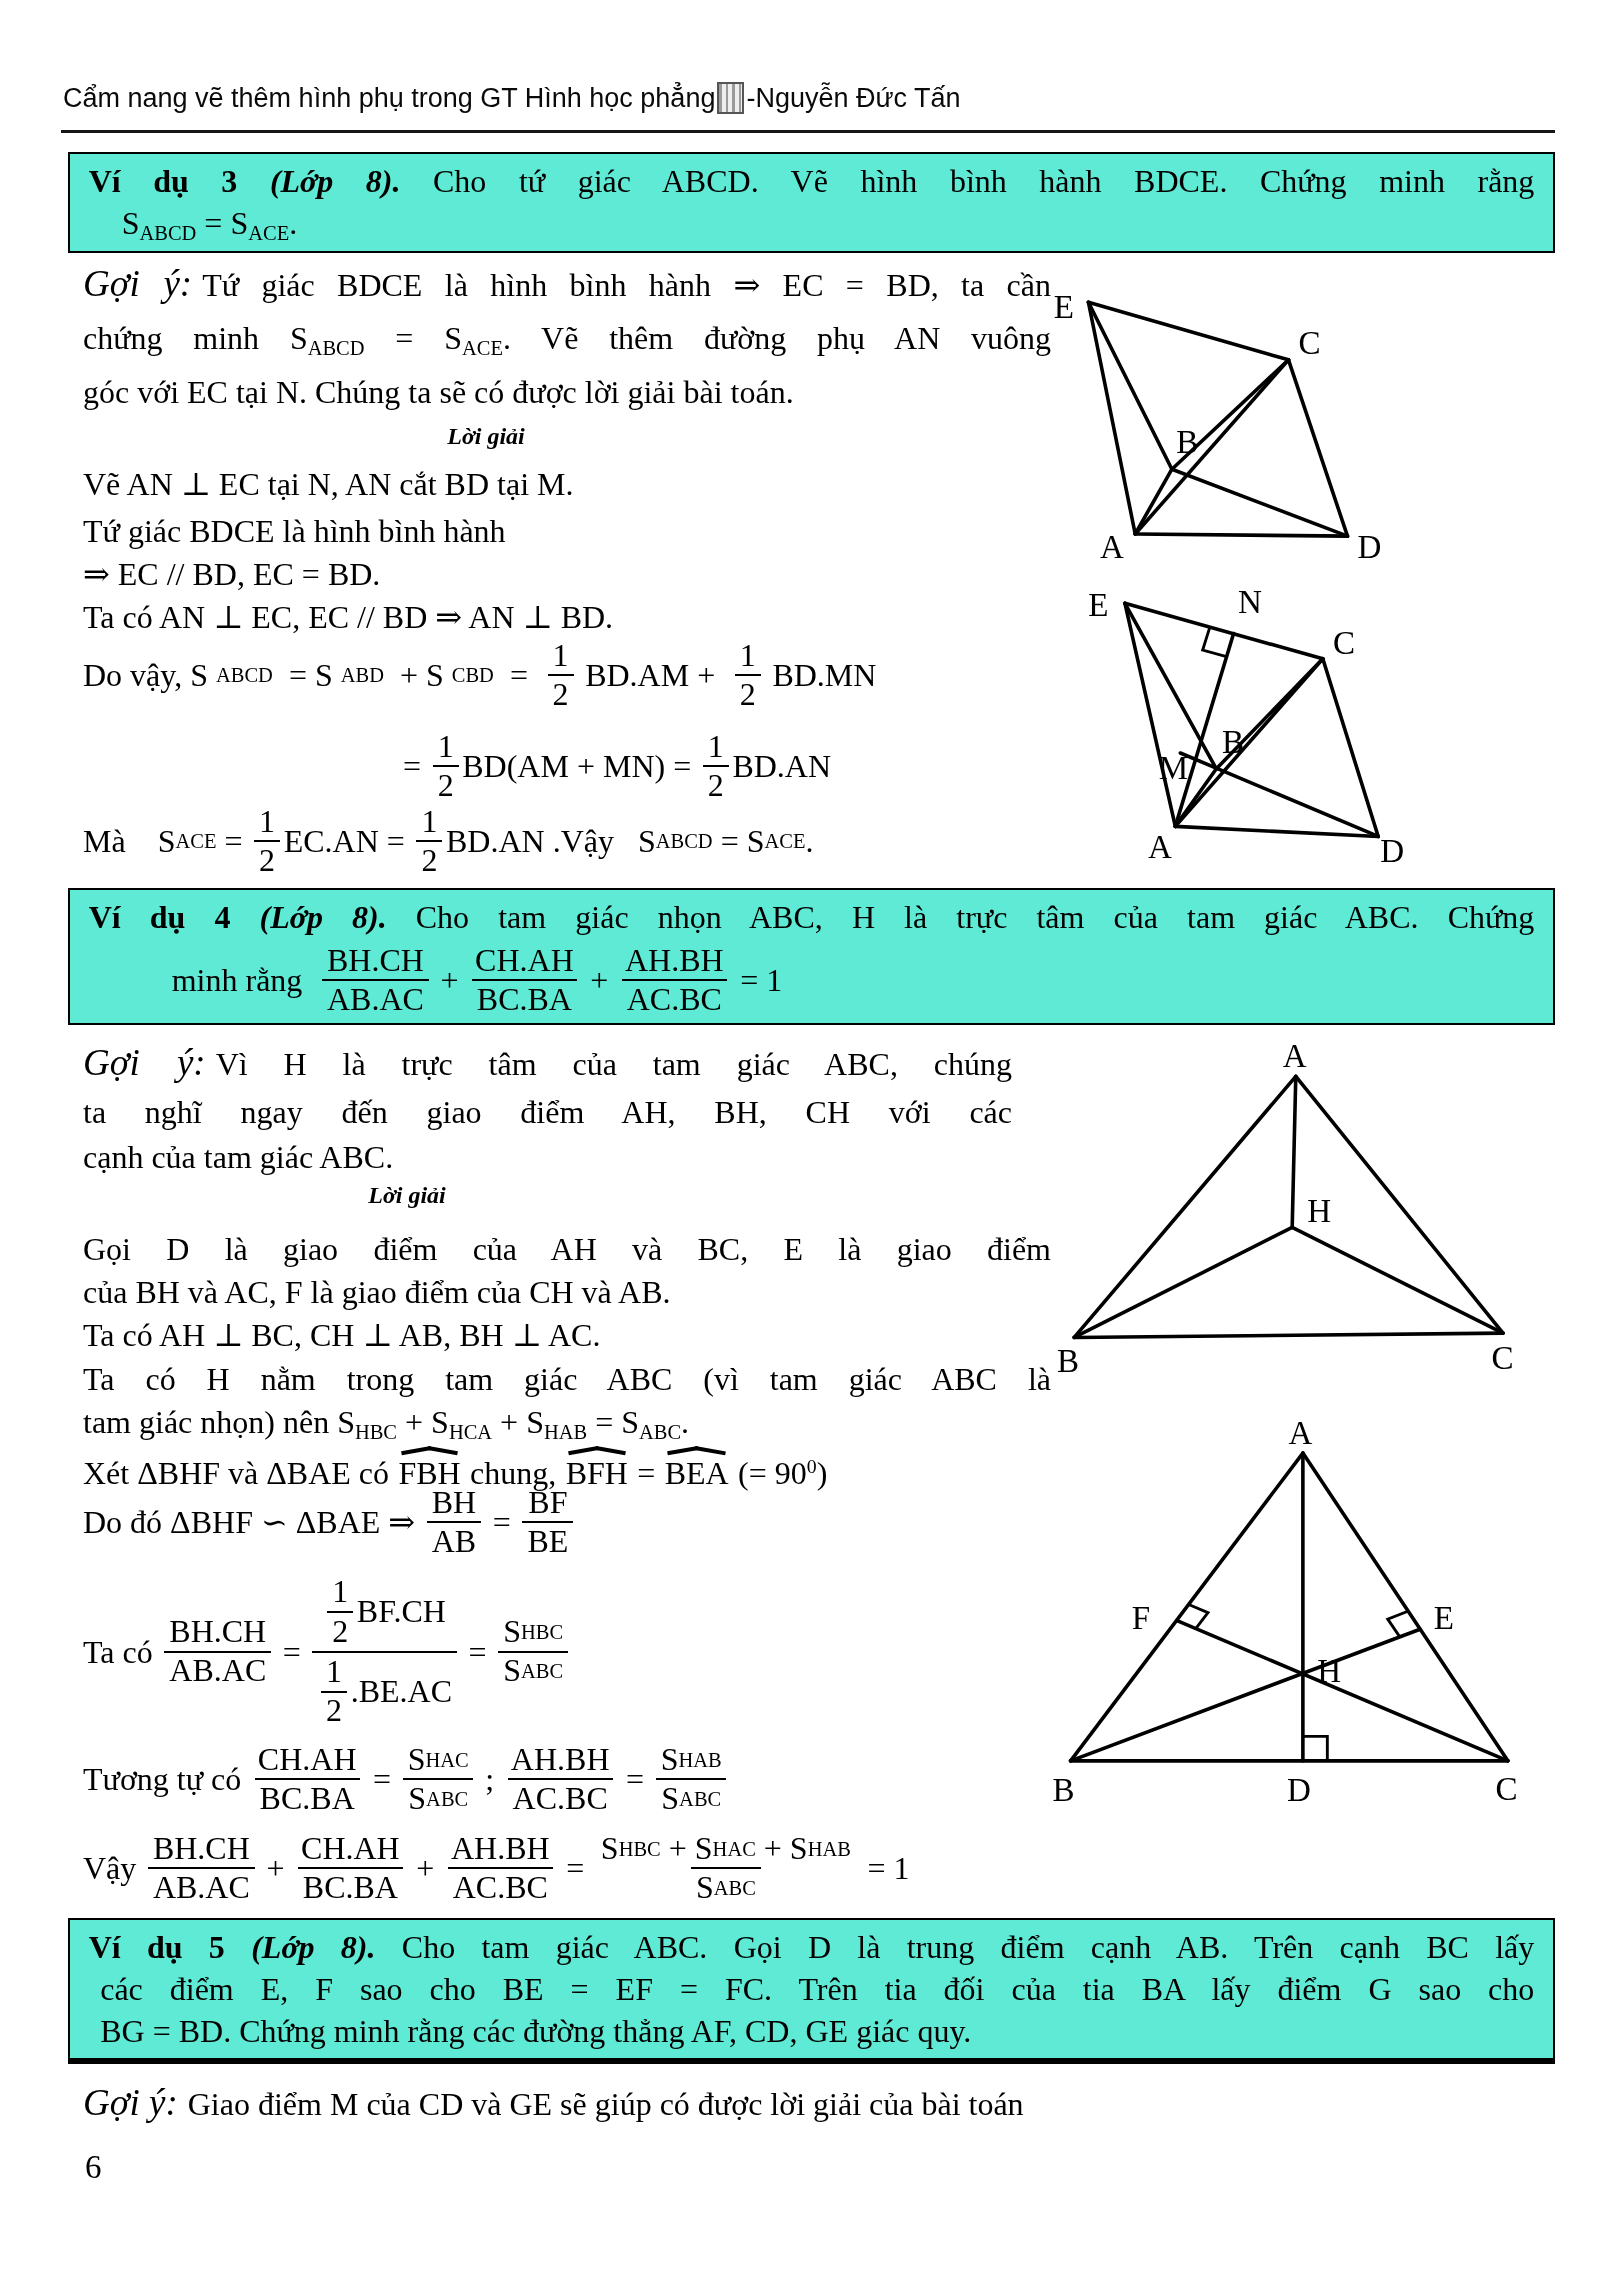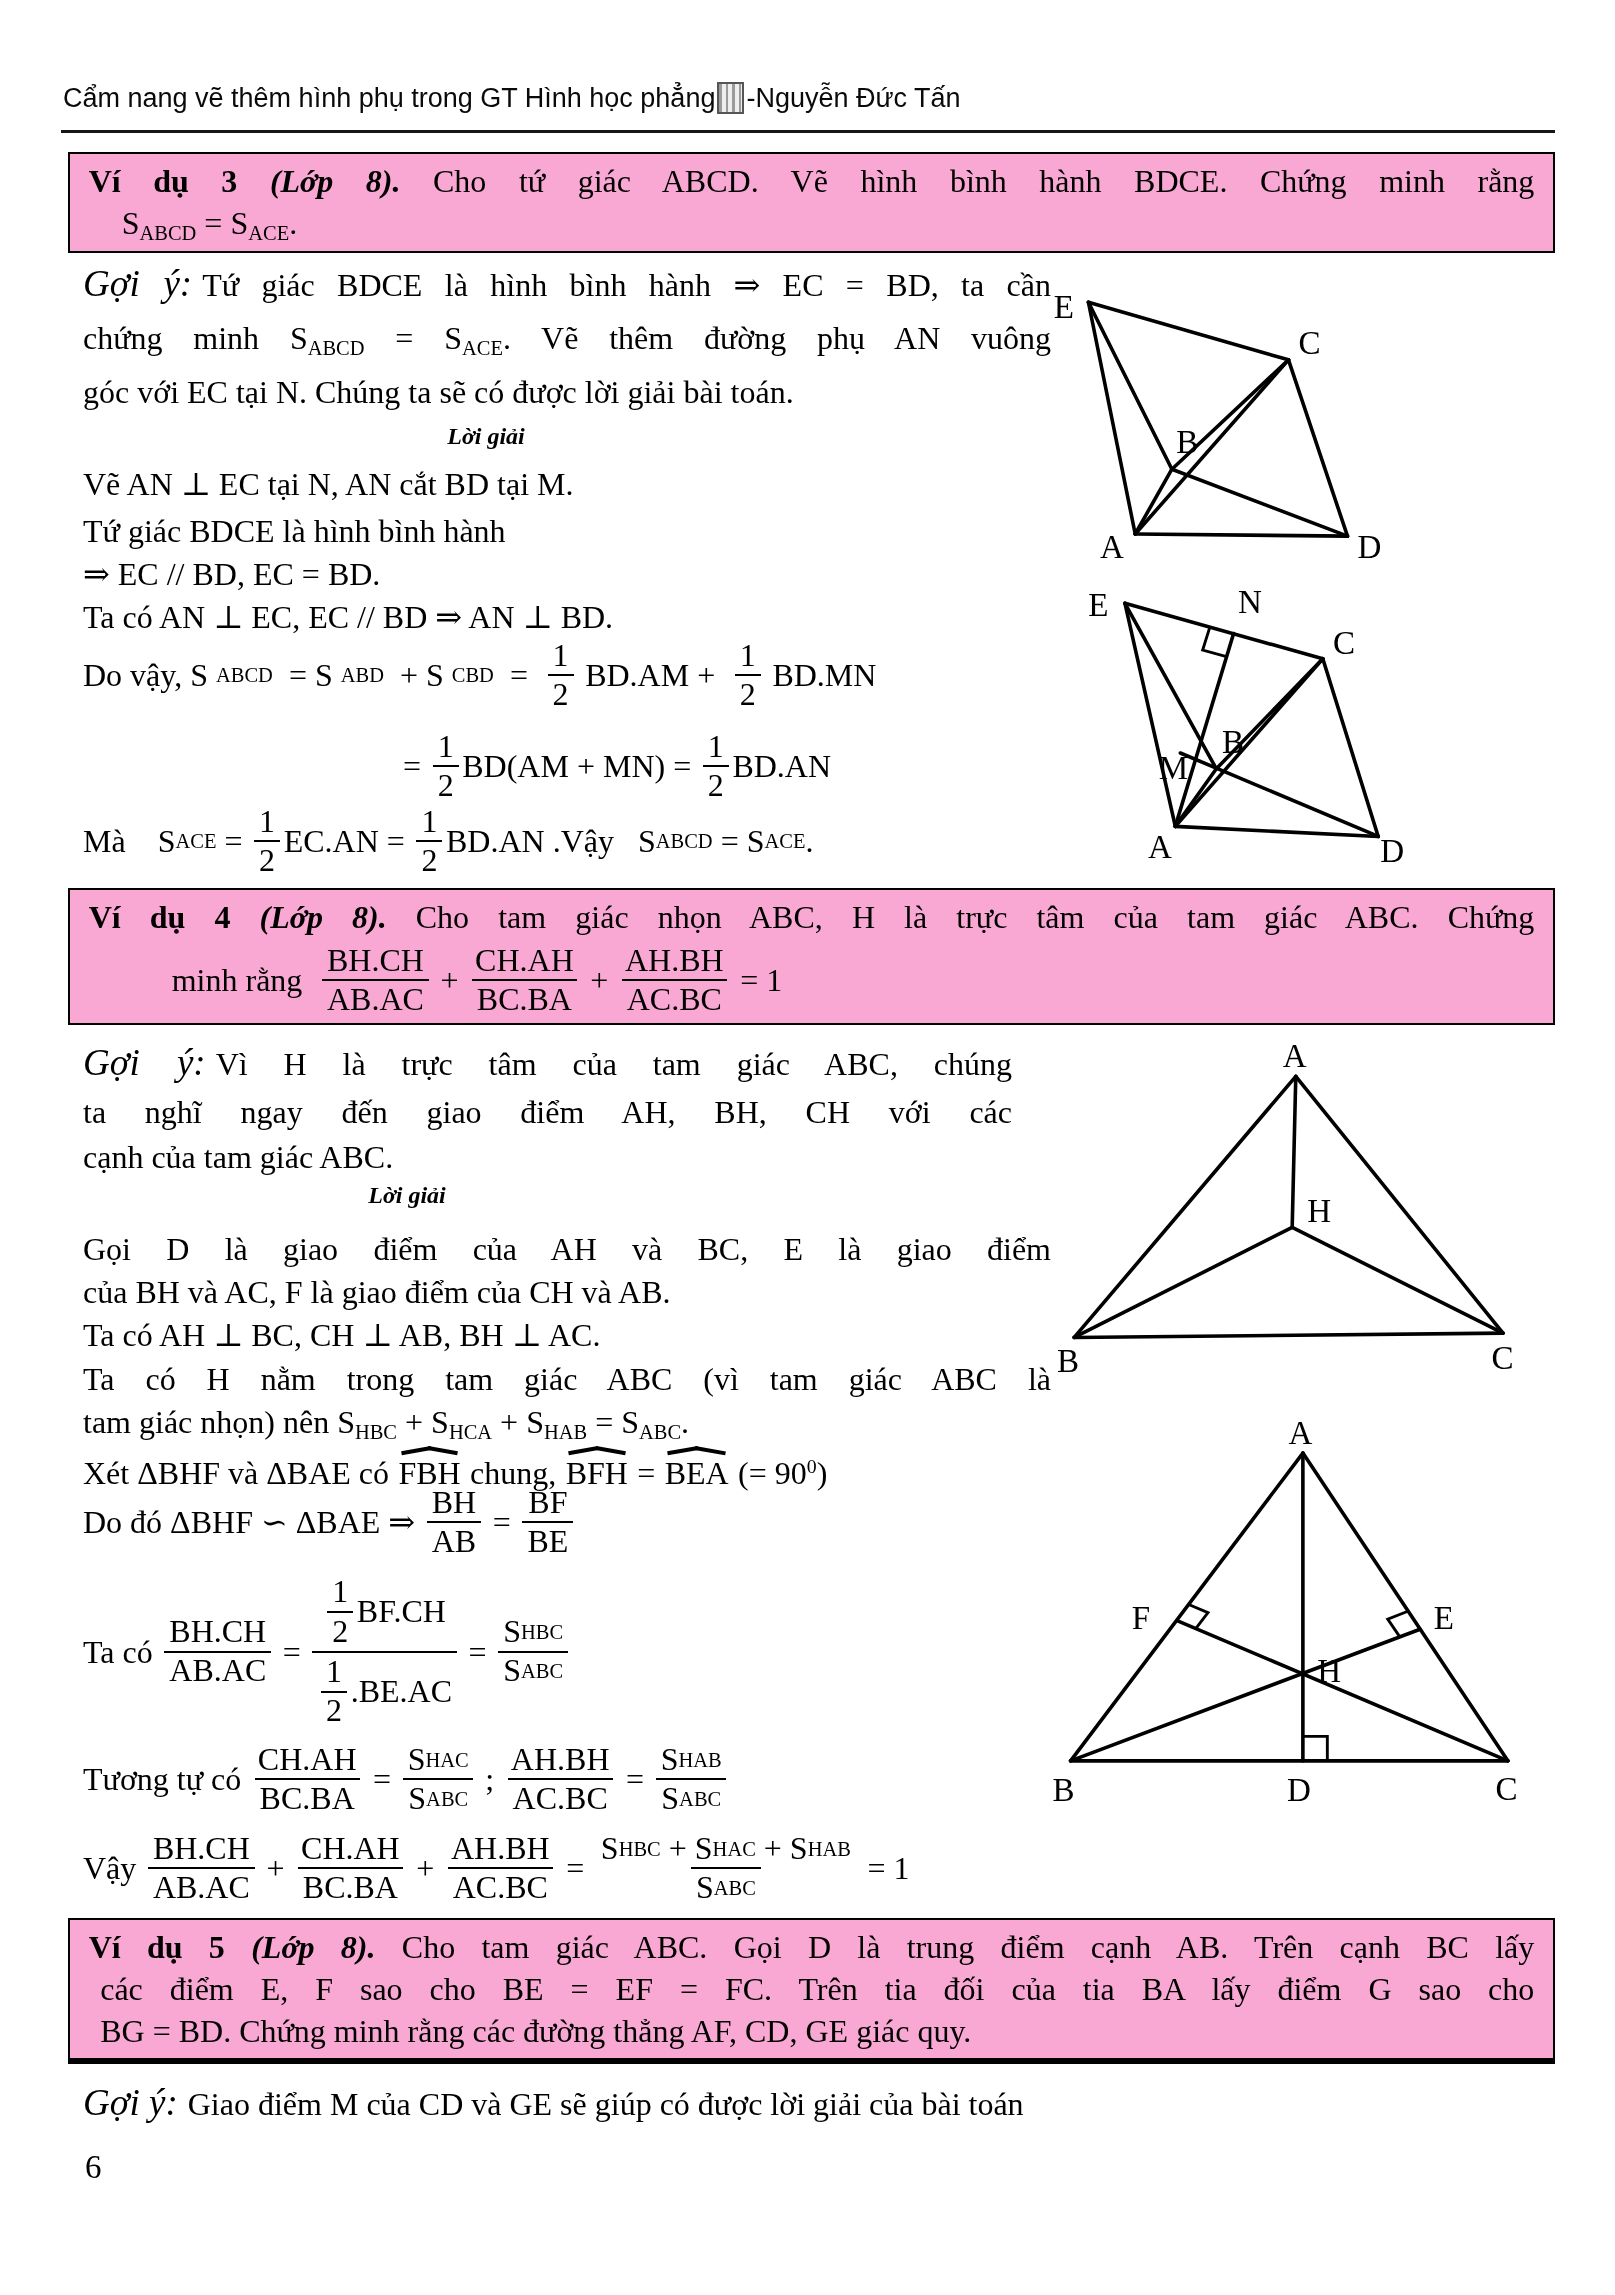--- a/index.html
+++ b/index.html
@@ -6,21 +6,21 @@
   .page{position:relative;width:1616px;height:2295px;background:#ffffff;color:#000;
         font-family:"Liberation Serif","DejaVu Serif",serif;overflow:hidden;}
   
   .hdr{position:absolute;top:82px;left:63px;display:flex;align-items:flex-end;gap:2px;
        font-family:"Liberation Sans","DejaVu Sans",sans-serif;font-size:27px;color:#0a0a0a;white-space:pre;}
   .hicon{width:27px;height:32px;border:2.2px solid #555;box-sizing:border-box;
          background:repeating-linear-gradient(90deg,#9a9a9a 0 2.9px,#eee 2.9px 6.5px);display:inline-block;}
   .hrule{position:absolute;top:130px;left:61px;width:1494px;height:2.9px;background:#161616;}
   
   .vbox{position:absolute;left:68px;width:1487px;box-sizing:border-box;border:2.9px solid #000;
-        padding:5.8px 18.7px;font-size:32px;background:#f9a8d4;}
+        padding:5.8px 18.7px;font-size:32px;background:#5eead4;}
   .vbox .bl{line-height:42px;}
   .bold{font-weight:bold;}
   .bi{font-weight:bold;font-style:italic;}
   .just{text-align:justify;text-align-last:justify;white-space:normal;}
   .ind46{margin-left:33px;}
   .ind16{margin-left:11.5px;}
   .boxeq{display:flex;align-items:center;white-space:pre;margin:4.3px 0 0 83px;}
   
   .tline{position:absolute;left:83px;width:968px;font-size:32px;line-height:42px;white-space:nowrap;}
   .tline.just{white-space:normal;}

